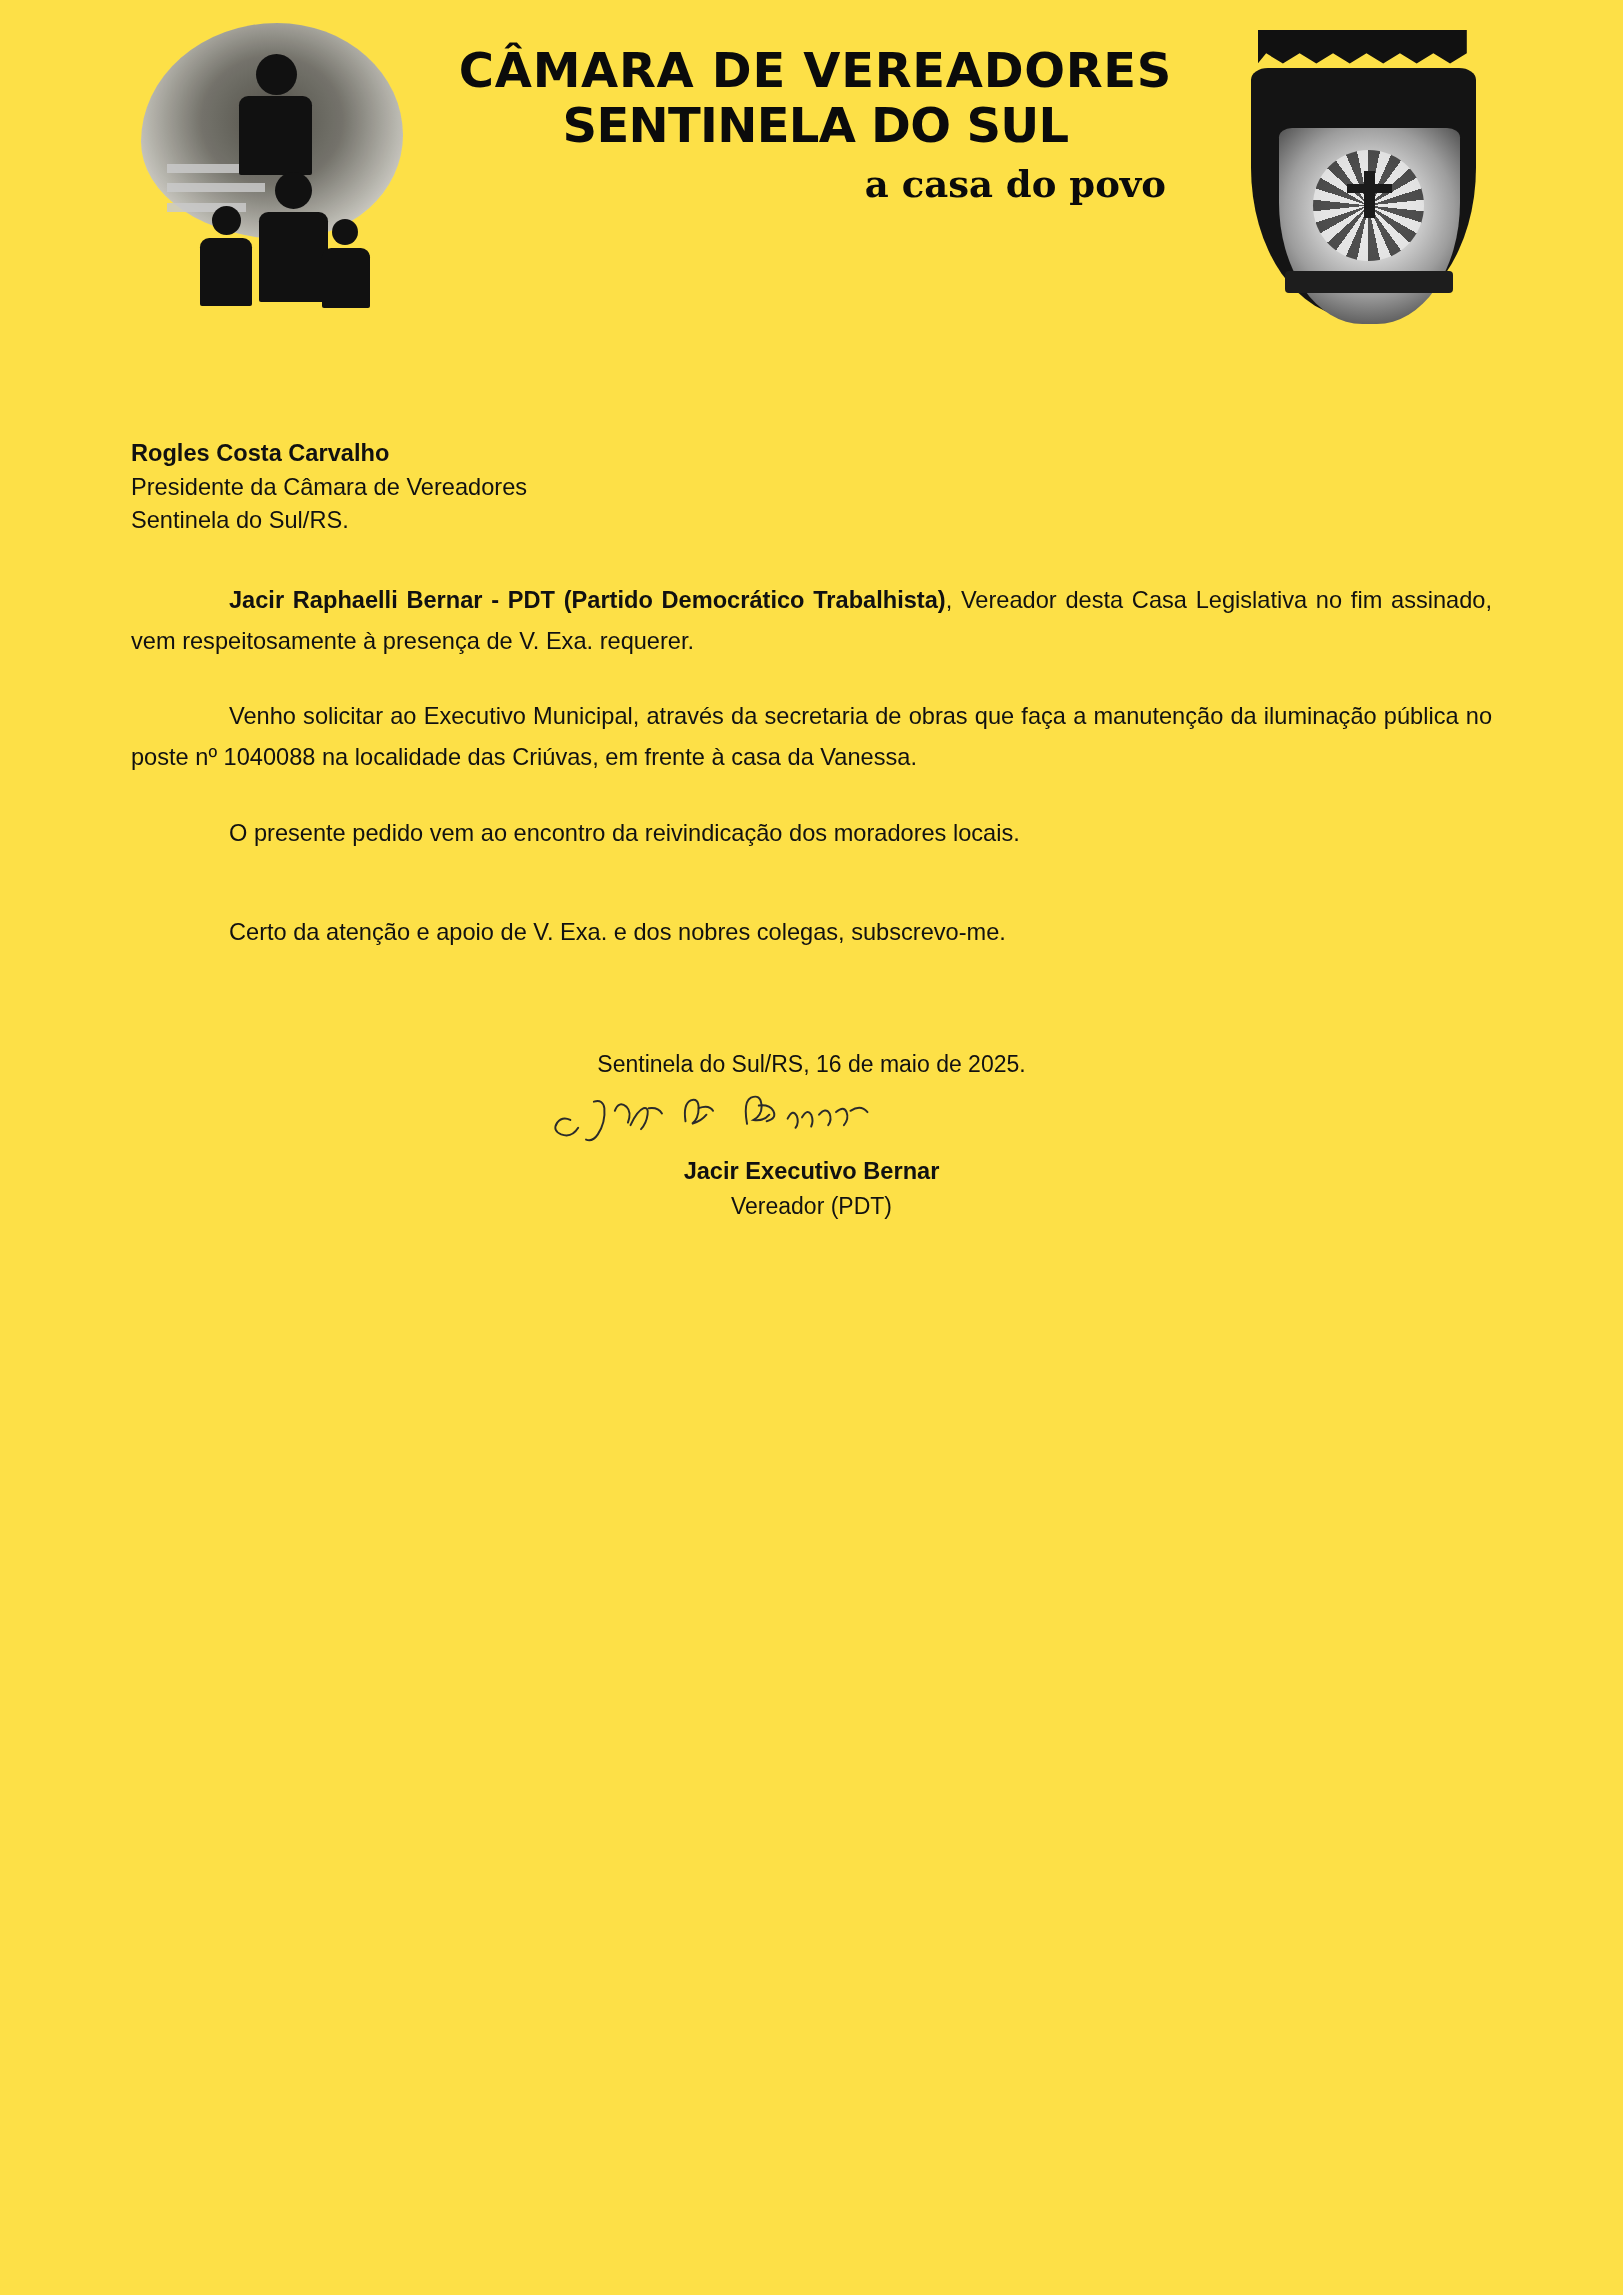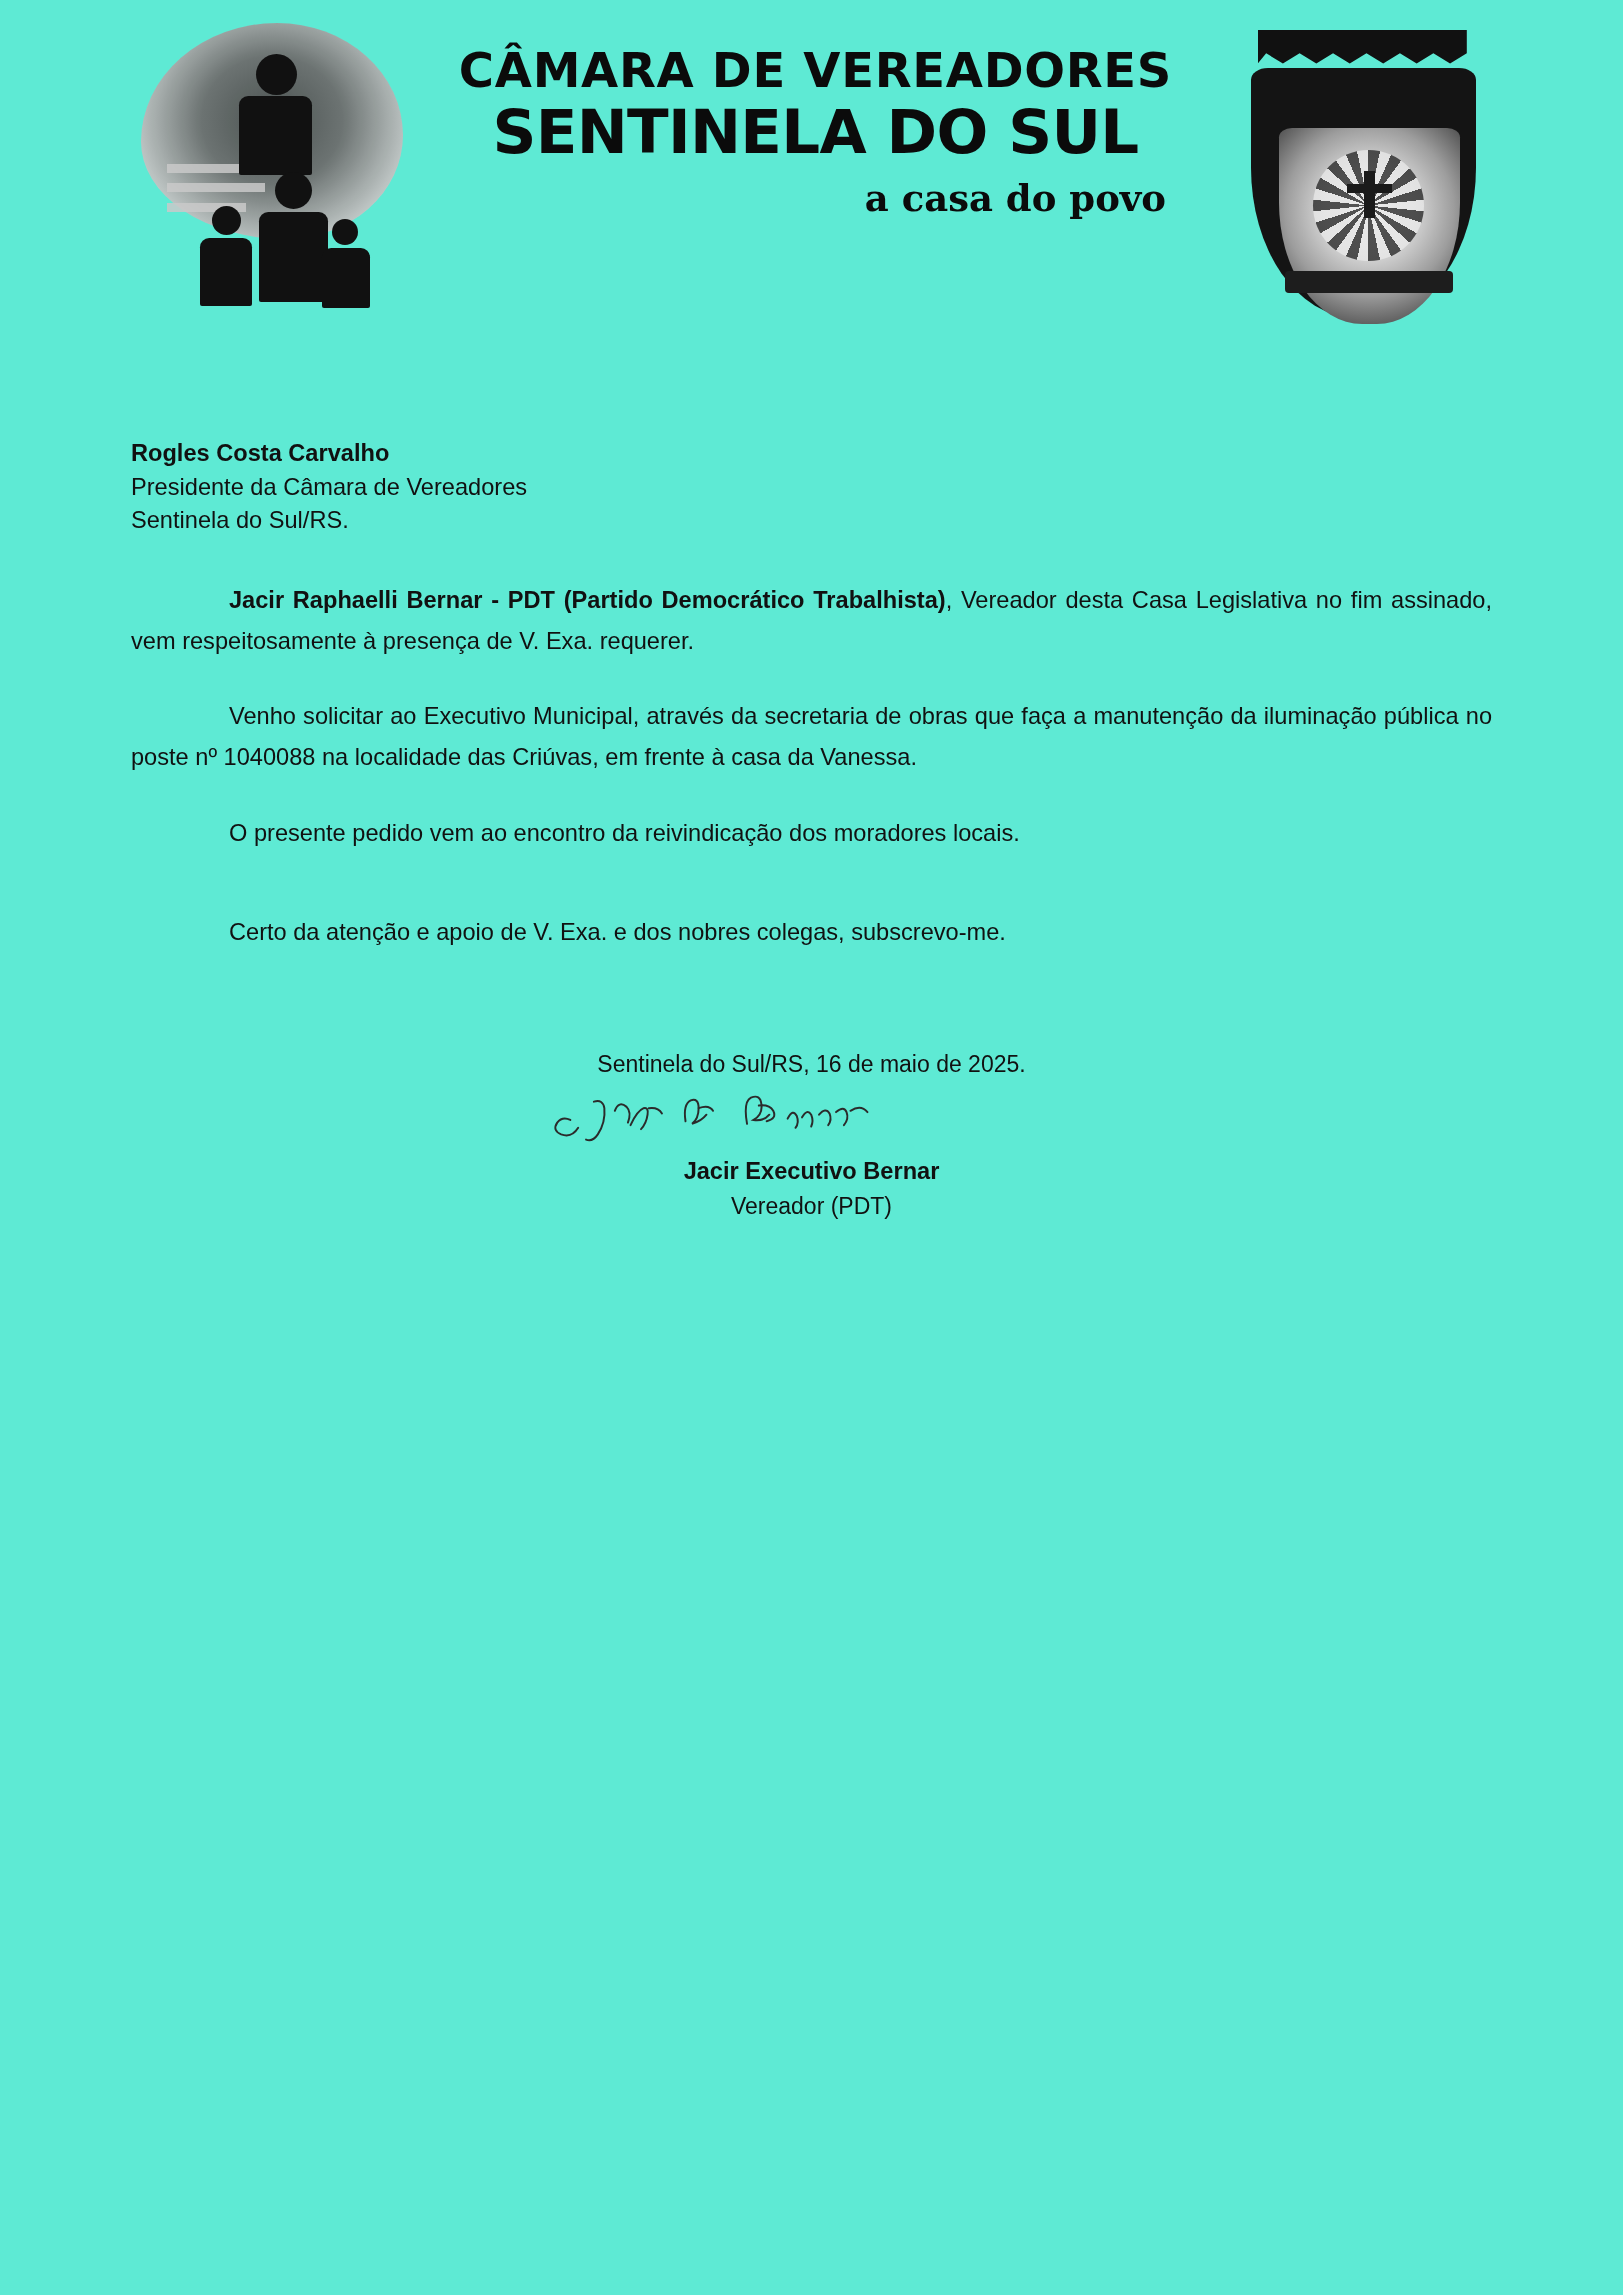--- a/index.html
+++ b/index.html
@@ -14,21 +14,21 @@
     font-family: "Liberation Sans", sans-serif;
     color: #111111;
     position: relative;
     overflow: hidden;
   }
 
   .page {
     position: relative;
     width: 1623px;
     height: 2295px;
-    background: #5eead4;
+    background: #fde047;
   }
 
   
   .letterhead {
     position: relative;
     width: 1623px;
     height: 373px;
   }
 
   .logo-people {
@@ -139,21 +139,21 @@
     font-family: "DejaVu Sans", sans-serif;
     font-weight: 700;
     font-size: 48px;
     letter-spacing: 0.7px;
     line-height: 1.02;
     white-space: nowrap;
   }
   .title-line2 {
     font-family: "DejaVu Sans", sans-serif;
     font-weight: 700;
-    font-size: 61px;
+    font-size: 48px;
     letter-spacing: -0.7px;
     line-height: 1.05;
     margin-top: 5.2px;
     white-space: nowrap;
   }
   .title-line3 {
     font-family: "DejaVu Serif", serif;
     font-weight: 700;
     font-size: 37px;
     margin-top: 11.8px;

